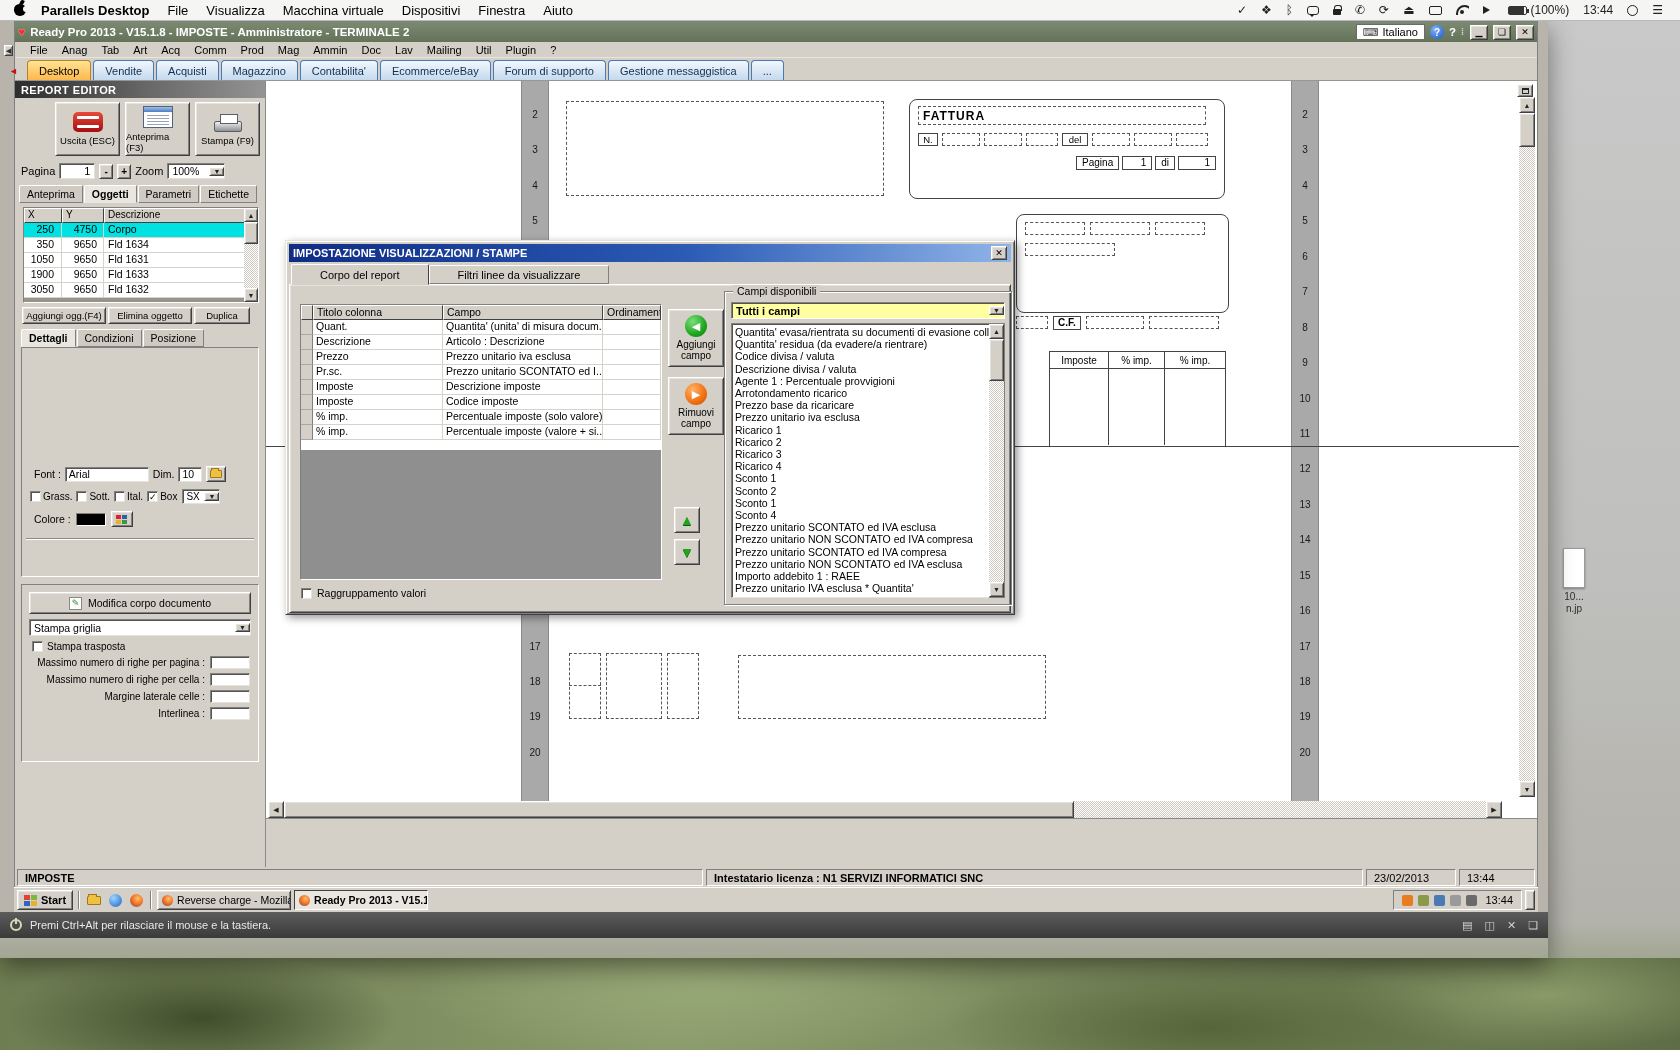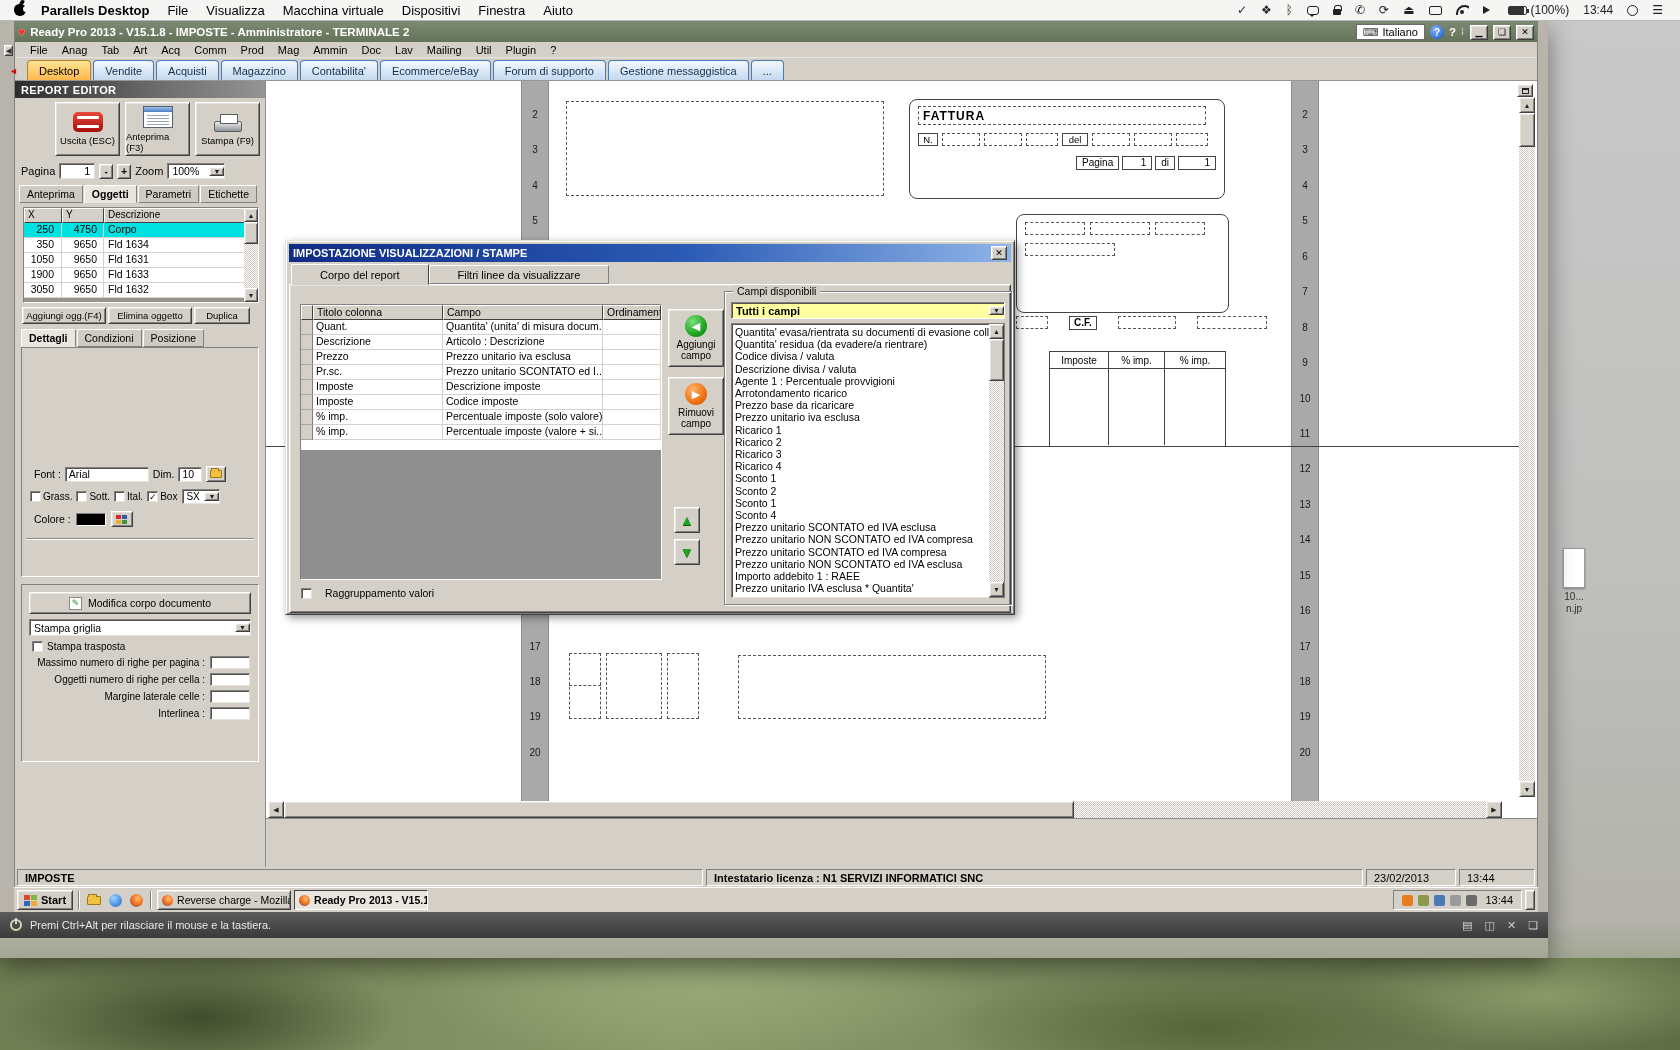--- a/index.html
+++ b/index.html
@@ -181,21 +181,21 @@
   .fat-title{width:288px;height:19px;border:1px dashed #555;display:flex;align-items:center;padding:0 4px;
     font-size:12px;font-weight:bold;letter-spacing:1px;}
   .fat-row2{display:flex;align-items:center;gap:4px;margin-top:7px;height:14px;}
   .bx{border:1px solid #444;height:13px;display:flex;align-items:center;justify-content:center;font-size:9.5px;padding:0 3px;}
   .dbx{border:1px dashed #555;height:13px;}
   .fat-row3{display:flex;align-items:center;justify-content:flex-end;gap:3px;margin-top:9px;height:15px;}
   .bx2{border:1px solid #444;height:14px;display:flex;align-items:center;font-size:10px;padding:0 5px;}
   .bx2.num{justify-content:flex-end;}
   .rect2{position:absolute;left:750px;top:133px;width:213px;height:99px;border:1px solid #444;border-radius:8px;padding:7px 8px;}
   .rect2 .r2a{display:flex;gap:5px;} .rect2 .r2b{display:flex;gap:5px;margin-top:8px;}
-  .cfrow{position:absolute;left:750px;top:234px;display:flex;align-items:center;gap:21px;height:15px;}
+  .cfrow{position:absolute;left:750px;top:234px;display:flex;align-items:center;gap:5px;height:15px;}
   .cf-b{border:1px solid #444;height:14px;display:flex;align-items:center;padding:0 4px;font-size:10px;font-weight:bold;}
   .imp-table{position:absolute;left:783px;top:270px;width:177px;height:95px;border-left:1px solid #444;border-right:1px solid #444;}
   .imp-head{display:flex;height:18px;border-top:1px solid #444;border-bottom:1px solid #444;}
   .imp-hc{display:flex;align-items:center;justify-content:center;font-size:10px;border-right:1px solid #444;overflow:hidden;}
   .imp-hc:last-child{border-right:none;}
   .ih1{width:59px;} .ih2{width:56px;} .ih3{width:60px;}
   .imp-body{display:flex;height:76px;}
   .imp-body i{display:block;width:59px;border-right:1px solid #444;}
   .imp-body i + i{width:56px;}
   .botbox{position:absolute;top:572px;}
@@ -274,21 +274,21 @@
     border:1px solid;border-color:#808080 #fff #fff #808080;box-shadow:inset 1px 1px 0 #55544f;
     display:flex;align-items:center;font-size:11px;font-weight:bold;}
   .filter-sel .val{flex:1;padding-left:4px;}
   .flist{position:absolute;left:6px;top:31px;width:274px;bottom:6px;background:#fff;border:1px solid;
     border-color:#808080 #e6e3dc #e6e3dc #808080;box-shadow:inset 1px 1px 0 #55544f;overflow:hidden;padding:2px 16px 0 3px;}
   .flist-item{font-size:10.5px;line-height:12.2px;white-space:nowrap;}
   .flist-scroll{position:absolute;right:6px;top:31px;bottom:6px;width:16px;display:flex;flex-direction:column;border:1px solid #808080;border-left:none;}
   .flist-scroll .sc-btn{height:15px;flex:0 0 15px;}
   .flist-scroll .thumb{height:42px;flex:0 0 42px;}
   .flist-scroll .tr{flex:1;}
-  .ragg{position:absolute;left:11px;top:302px;display:flex;align-items:center;gap:13px;font-size:10.5px;text-align:center;}
+  .ragg{position:absolute;left:11px;top:302px;display:flex;align-items:center;gap:5px;font-size:10.5px;text-align:center;}
   
   .desktop-icon{position:absolute;left:1552px;top:548px;width:44px;text-align:center;z-index:5;}
   .di-thumb{width:22px;height:40px;background:#fff;border:1px solid #9a9a9a;margin:0 auto 3px auto;box-shadow:0 1px 2px rgba(0,0,0,.35);}
   .di-lbl{font-size:10px;color:#2e2e2e;line-height:12px;}
 </style>
 </head>
 <body>
 
 <div class="screen">
   <div class="wallpaper-bottom"></div>
@@ -553,21 +553,21 @@
               <label class="trasp">
                 <span class="cbx"></span>
                 <span>Stampa trasposta</span>
               </label>
               <div>
                   <div class="fieldrow">
                   <span class="lbl">Massimo numero di righe per pagina :</span>
                   <span class="inp fld"></span>
                 </div>
                   <div class="fieldrow">
-                  <span class="lbl">Oggetti numero di righe per cella :</span>
+                  <span class="lbl">Massimo numero di righe per cella :</span>
                   <span class="inp fld"></span>
                 </div>
                   <div class="fieldrow">
                   <span class="lbl">Margine laterale celle :</span>
                   <span class="inp fld"></span>
                 </div>
                   <div class="fieldrow">
                   <span class="lbl">Interlinea :</span>
                   <span class="inp fld"></span>
                 </div>

